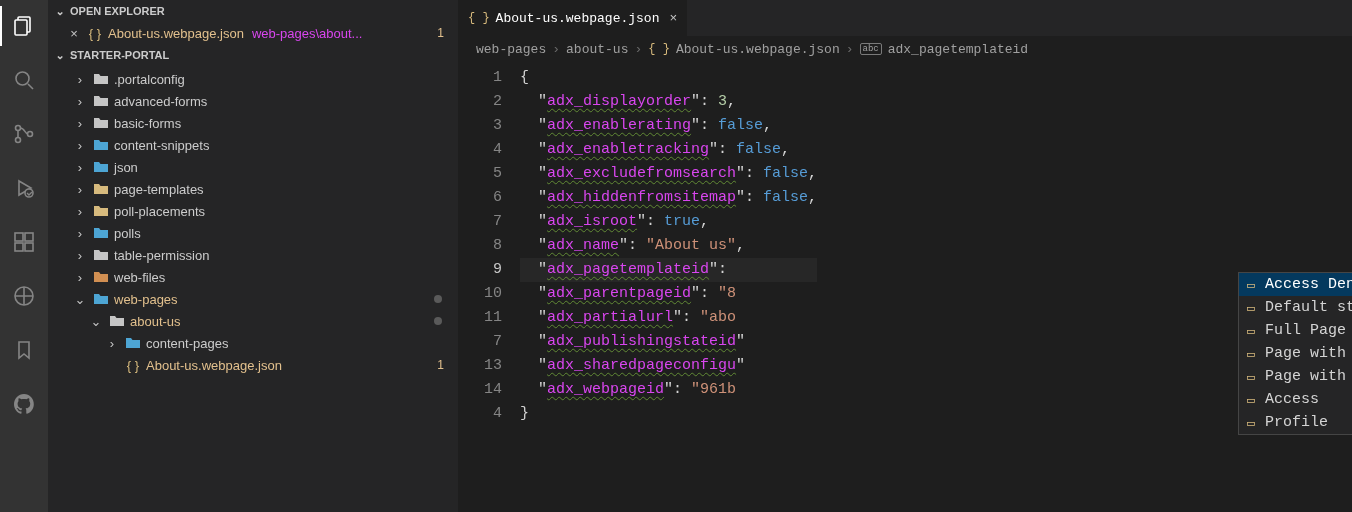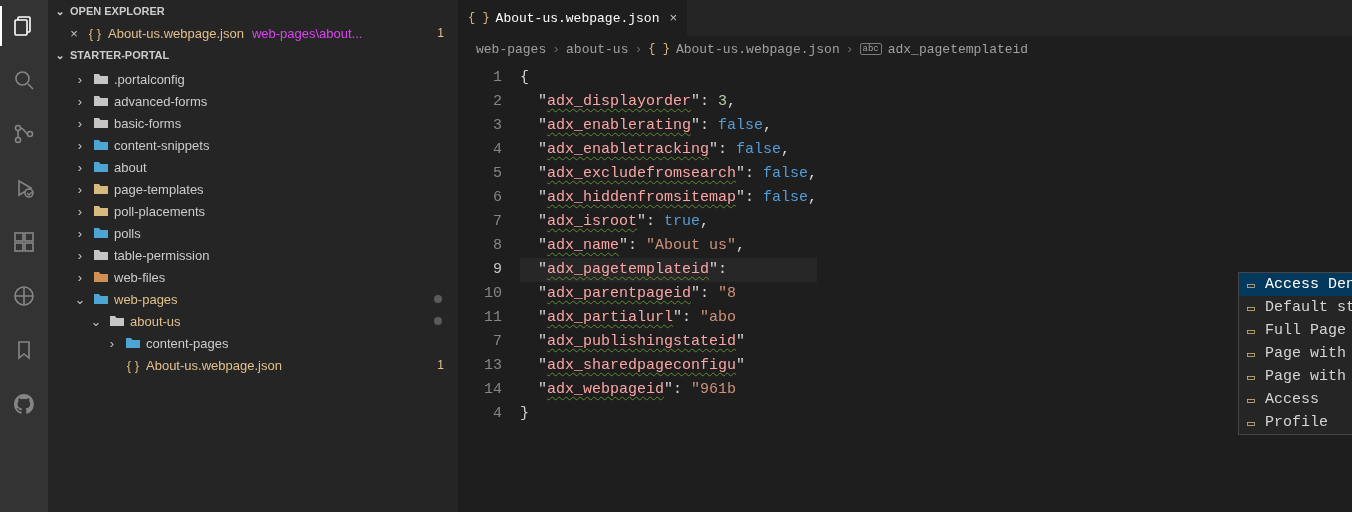--- a/index.html
+++ b/index.html
@@ -68,21 +68,21 @@
 .codearea { display:flex; position:relative; flex:1; }
 .gutter {
   width:62px; text-align:right; padding:4px 18px 0 0;
   color:#858585; font-size:15px; line-height:24px;
 }
 .gutter .active { color:#c6c6c6; }
 .code {
   padding-top:4px; font-size:15px; line-height:24px; color:#d4d4d4;
   white-space:pre;
 }
-.key { color:#fca5a5; position:relative;}
+.key { color:#d946ef; position:relative;}
 .str { color:#ce9178; }
 .num { color:#b5cea8; }
 .bool { color:#569cd6; }
 .punct { color:#d4d4d4; }
 .wavy { text-decoration: underline wavy rgba(103,148,54,0.9); text-decoration-thickness:1px; text-underline-offset:3px;}
 .code .line9 { background:#272727; display:inline-block; min-width:100%;}
 .suggest {
   position:absolute; left:780px; top:210px; width:560px;
   background:#252526; border:1px solid #454545;
   font-size:15px; color:#d4d4d4;
@@ -227,21 +227,21 @@
         </span>
         <span>content-snippets</span>
       </div>
       <div class="sb-row" style="padding-left: 24px;">
         <span class="twisty">›</span>
         <span class="fileicon" style="color:#4da5d4;">
           <svg width="16" height="16" viewBox="0 0 16 16" fill="currentColor">
             <path d="M1 3h5l1.5 2H15v8H1z"></path>
           </svg>
         </span>
-        <span>about</span>
+        <span>json</span>
       </div>
       <div class="sb-row" style="padding-left: 24px;">
         <span class="twisty">›</span>
         <span class="fileicon" style="color:#d7ba7d;">
           <svg width="16" height="16" viewBox="0 0 16 16" fill="currentColor">
             <path d="M1 3h5l1.5 2H15v8H1z"></path>
           </svg>
         </span>
         <span>page-templates</span>
       </div>

